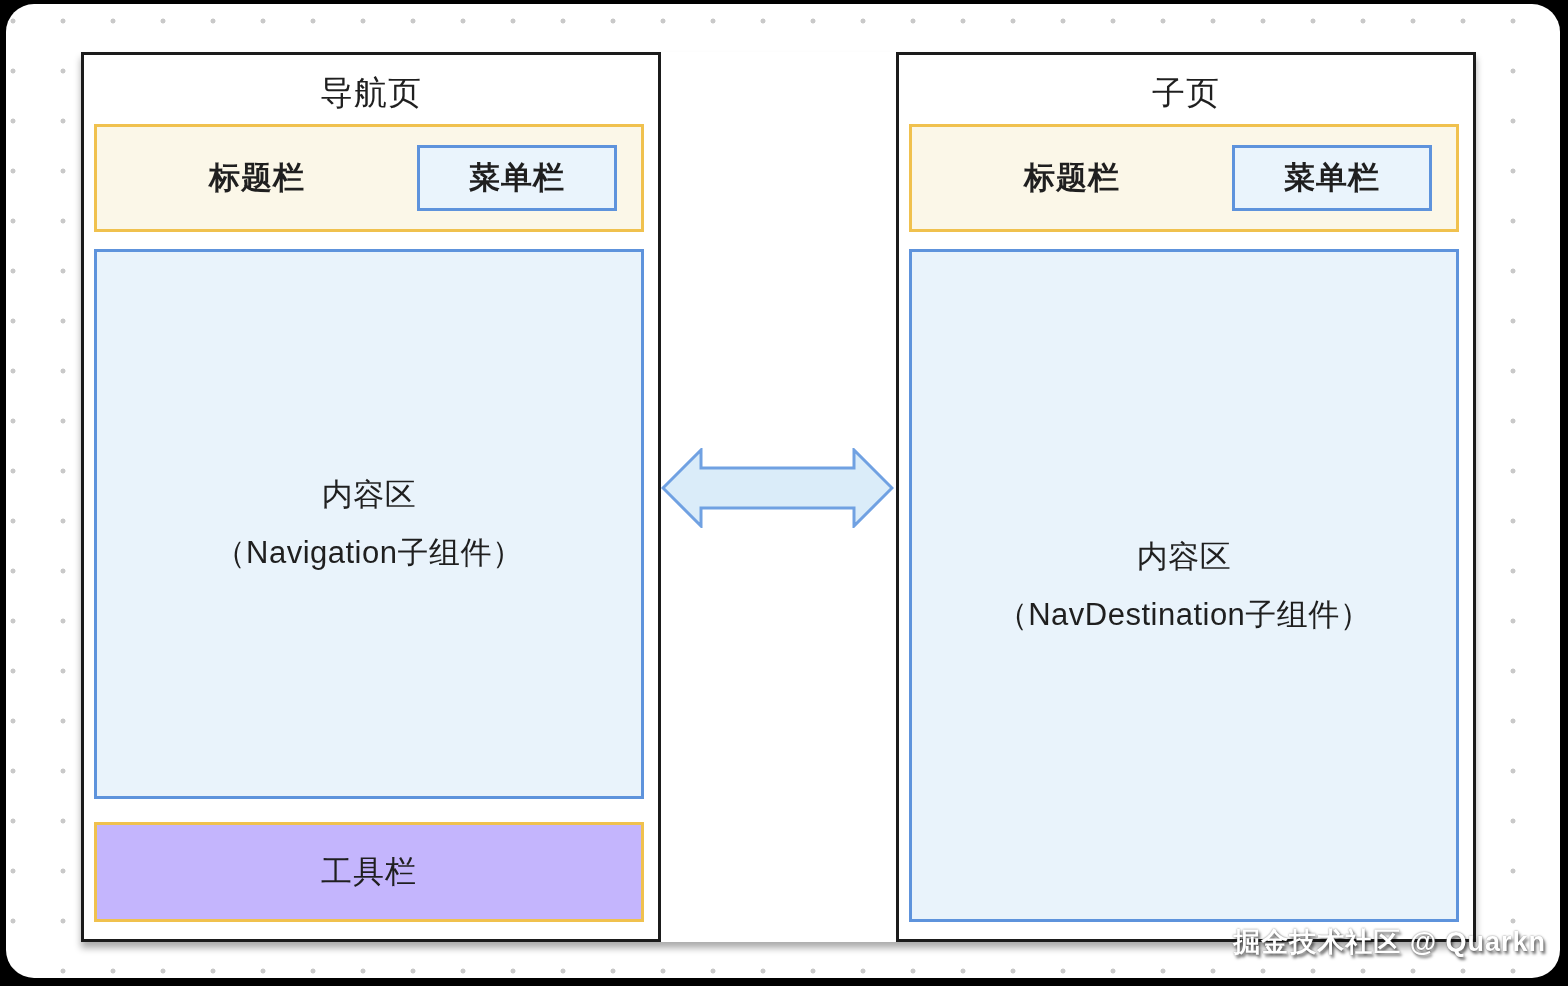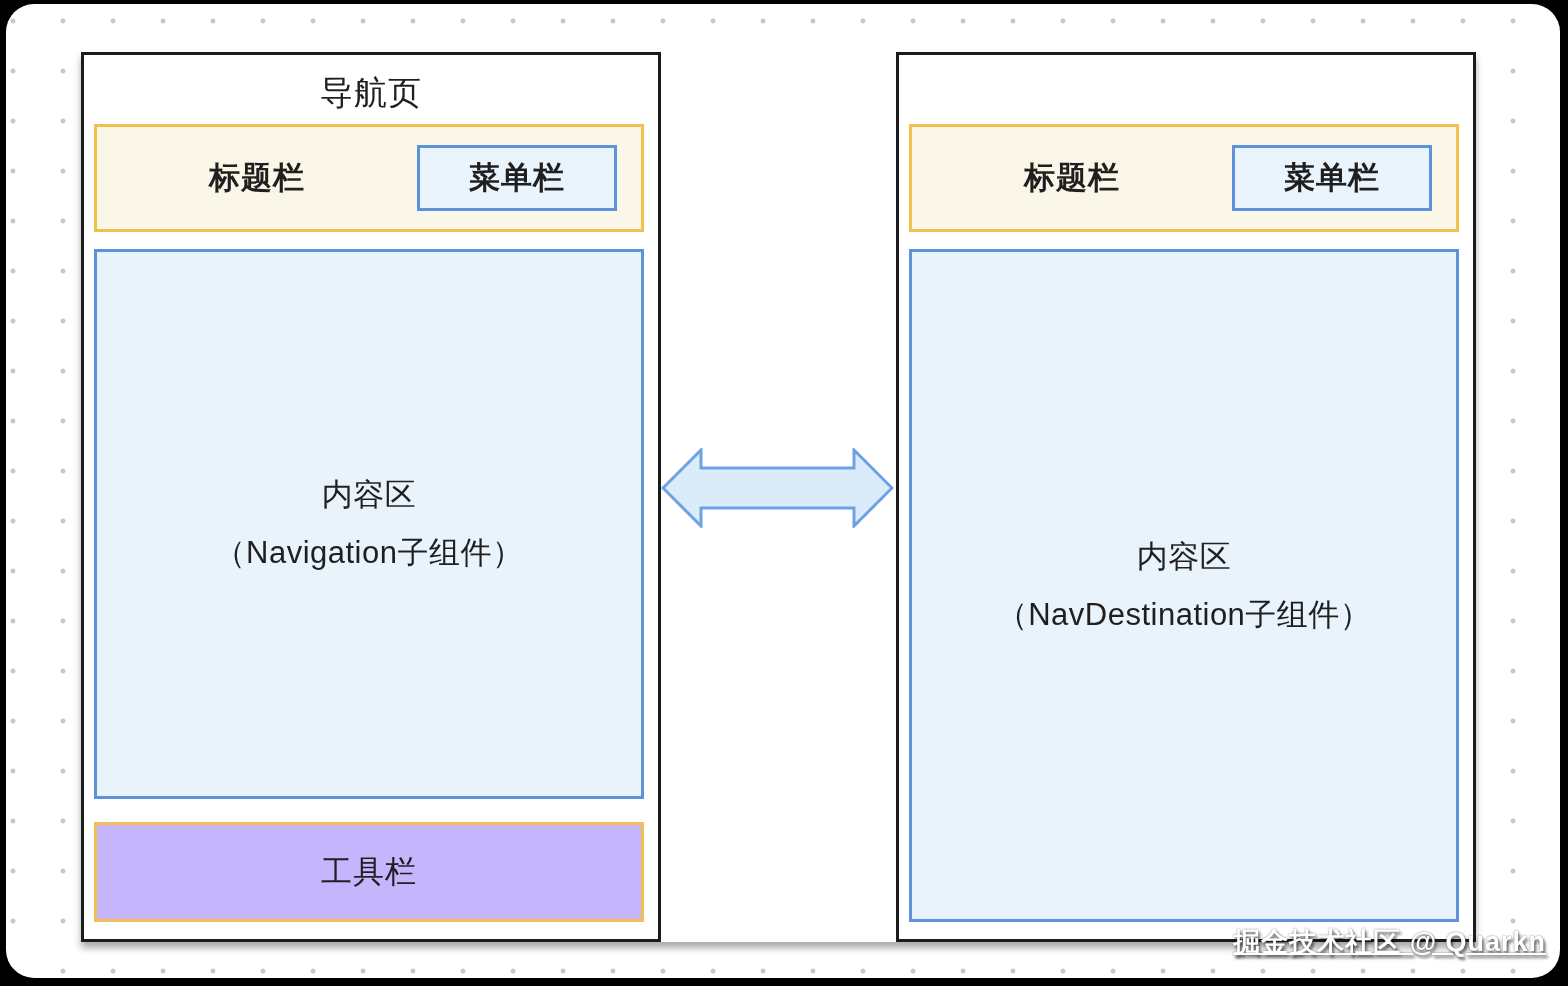--- a/index.html
+++ b/index.html
@@ -122,21 +122,20 @@
   .route-zone svg { display: block; }
   .watermark {
     position: absolute;
     right: 22px; top: 924px;
     font-size: 27px;
     font-weight: bold;
     color: #ffffff;
     letter-spacing: 1px;
     text-shadow: 2px 3px 3px rgba(0,0,0,0.55), 0 0 2px rgba(90,90,90,0.8);
     z-index: 5;
-    text-decoration: underline;
   }
 </style>
 </head>
 <body>
 
 <div class="canvas">
 
   <div class="backdrop"></div>
 
   <div class="panel left">
@@ -155,20 +154,21 @@
     <div class="toolbar">工具栏</div>
   </div>
 
   <div class="route-zone">
     <svg width="233" height="80" viewBox="0 0 233 80">
       <polygon points="2,40 40,2 40,20 193,20 193,2 231,40 193,78 193,60 40,60 40,78" stroke-width="3" stroke-linejoin="miter" fill="#daecf9" stroke="#70a1e2"></polygon>
     </svg>
   </div>
 
   <div class="panel right">
+    <div class="panel-title">子页</div>
 
     <div class="title-bar">
       <div class="title-bar-label">标题栏</div>
       <div class="menu-bar">菜单栏</div>
     </div>
 
     <div class="content-area h-right">
       <div>内容区</div>
       <div>（NavDestination子组件）</div>
     </div>

